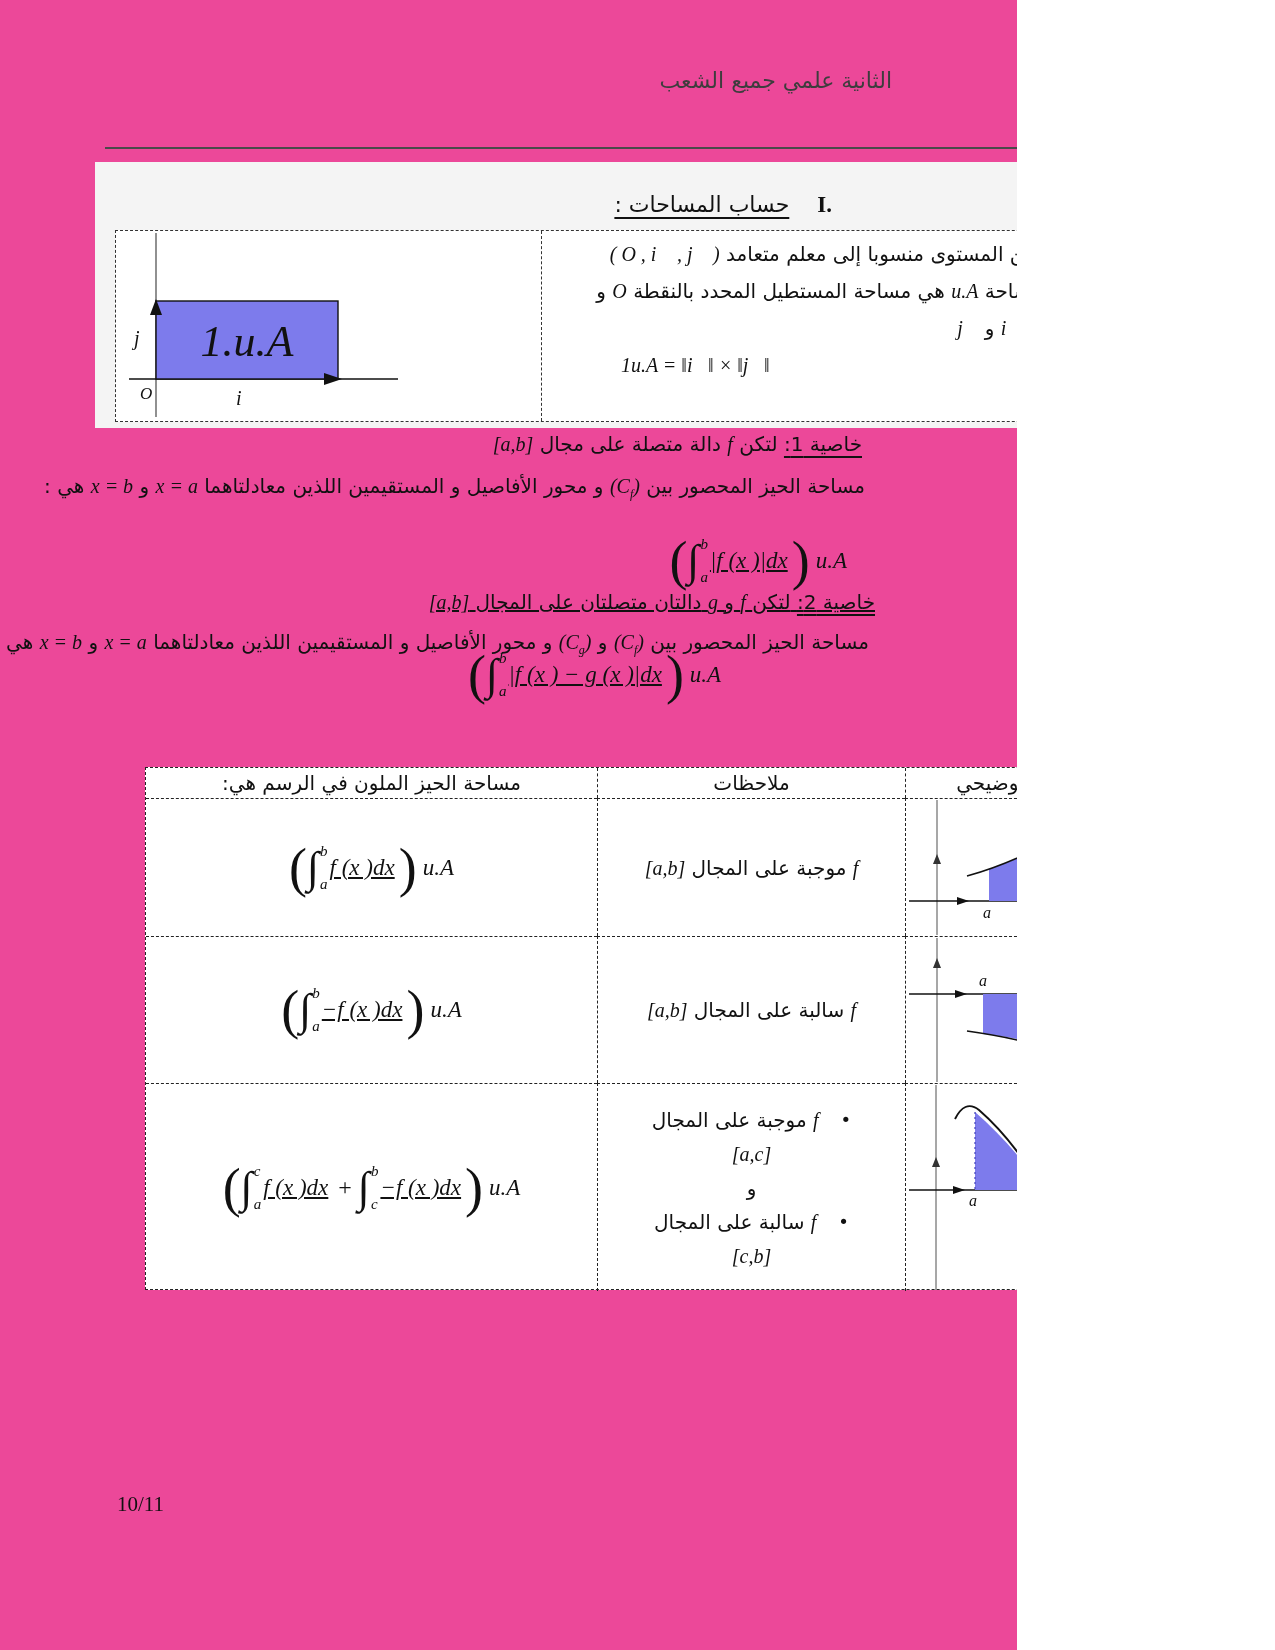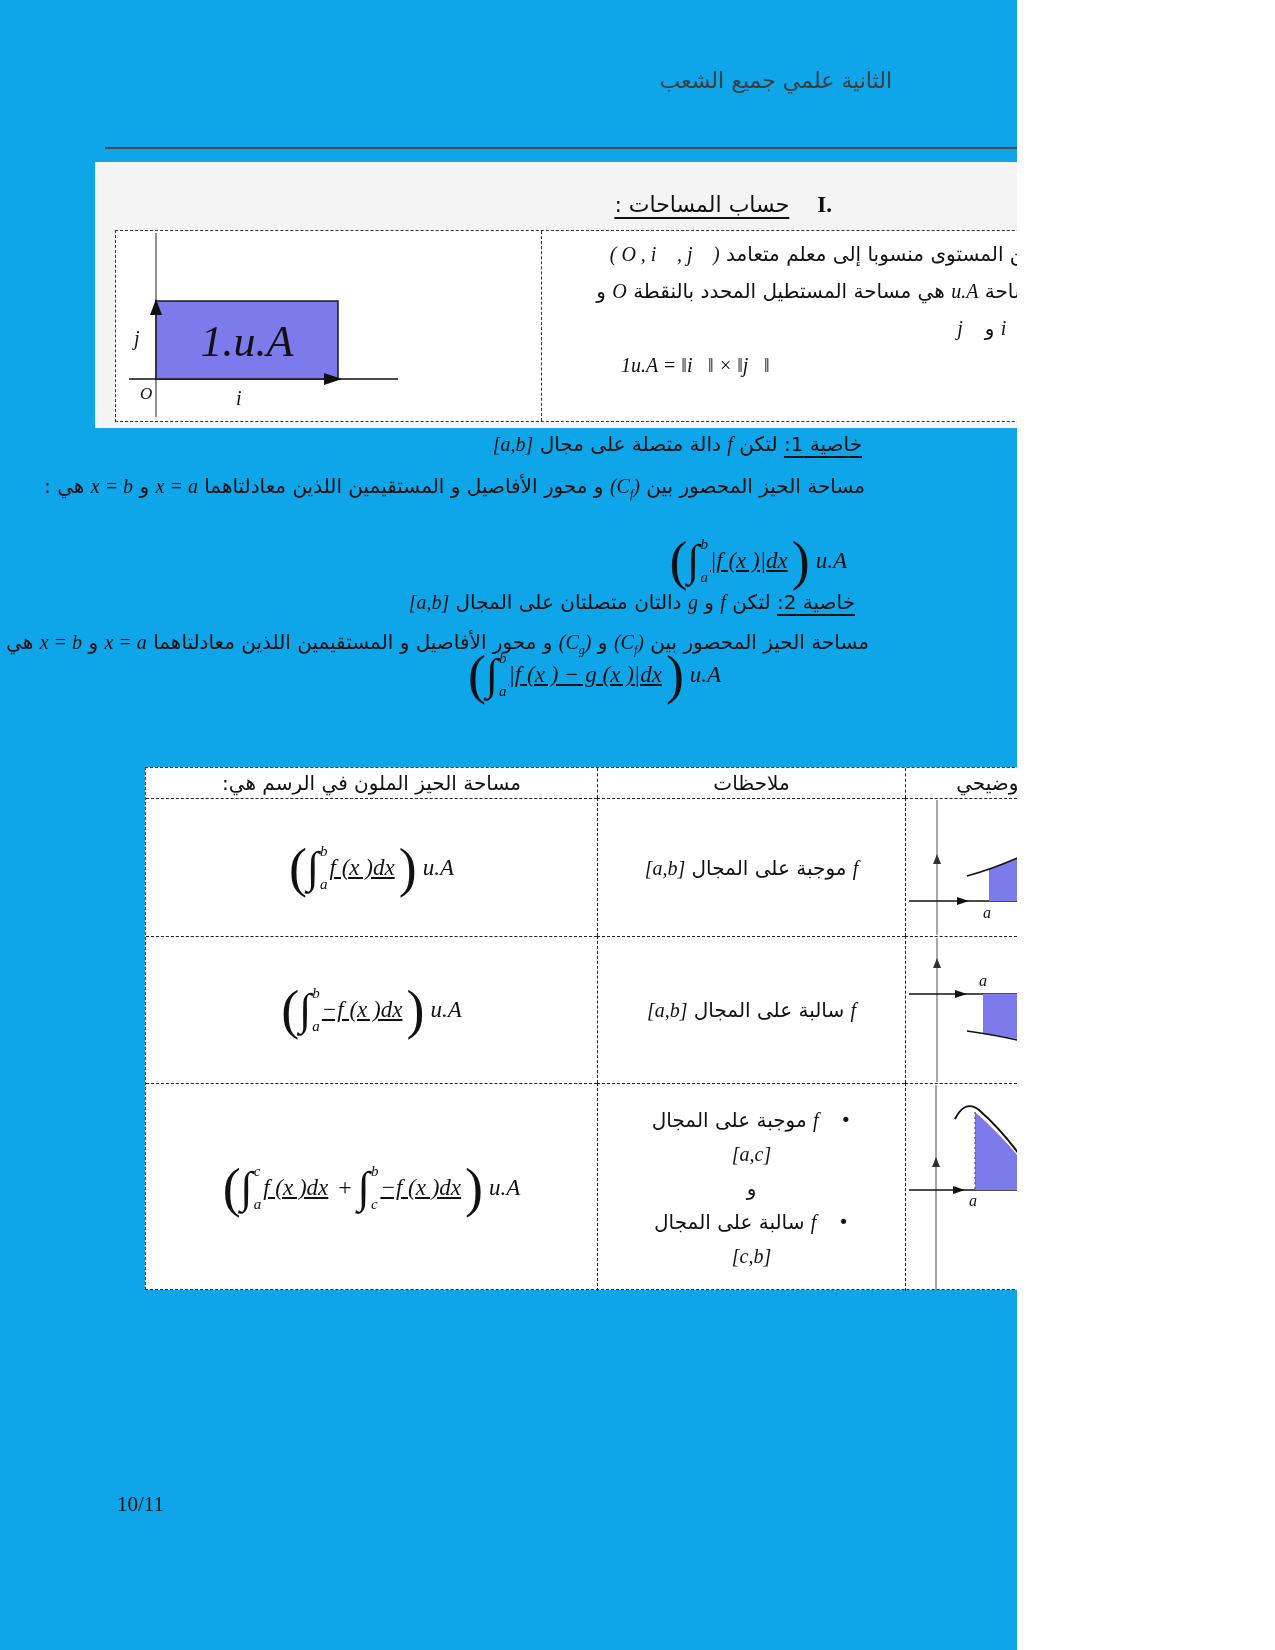--- a/index.html
+++ b/index.html
@@ -1,16 +1,16 @@
 <!DOCTYPE html>
 <html lang="ar"><head>
 <meta charset="utf-8">
 <style>
   html,body{margin:0;padding:0;background:#ffffff;}
-  .page{position:relative;width:1017px;height:1650px;background:#0ea5e9;overflow:hidden;
+  .page{position:relative;width:1017px;height:1650px;background:#ec4899;overflow:hidden;
         font-family:"DejaVu Sans",sans-serif;color:#111;}
   .grayband{position:absolute;left:95px;top:162px;width:1086px;height:266px;background:#f4f4f4;}
   
   .hdr{position:absolute;right:125px;top:64px;text-align:right;direction:rtl;}
   .hdr .h1{font-size:22px;color:#3d3d3d;line-height:34px;}
   .hdr .h2{font-size:23px;font-weight:bold;color:#2f2f2f;line-height:34px;}
   .hrule{position:absolute;left:105px;top:147px;width:1056px;height:2px;background:#4a4a4a;}
   
   .sect{position:absolute;right:185px;top:192px;display:flex;flex-direction:row-reverse;gap:28px;align-items:baseline;}
   .sect-num{font-family:"Liberation Serif",serif;font-weight:bold;font-size:23px;}
@@ -130,21 +130,21 @@
       <span class="lims">
           <span>b</span>
           <span>a</span>
         </span>
     </span>
     <span class="ib">|f (x )|dx</span>
     <span class="bp">)</span>
     <span class="un">u.A</span>
   </div>
 
-  <div class="pline" style="top:590px;right:162px;">
+  <div class="pline" style="top:590px;right:142px;text-decoration:underline;">
     <span class="ptitle">خاصية 2:</span>
     <span>لتكن</span>
     <span class="mi" dir="ltr">f</span>
     <span>و</span>
     <span class="mi" dir="ltr">g</span>
     <span>دالتان متصلتان على المجال</span>
     <span class="mi" dir="ltr">[a,b]</span>
   </div>
   <div class="pline" style="top:630px;right:148px;">
     <span>مساحة الحيز المحصور بين</span>

